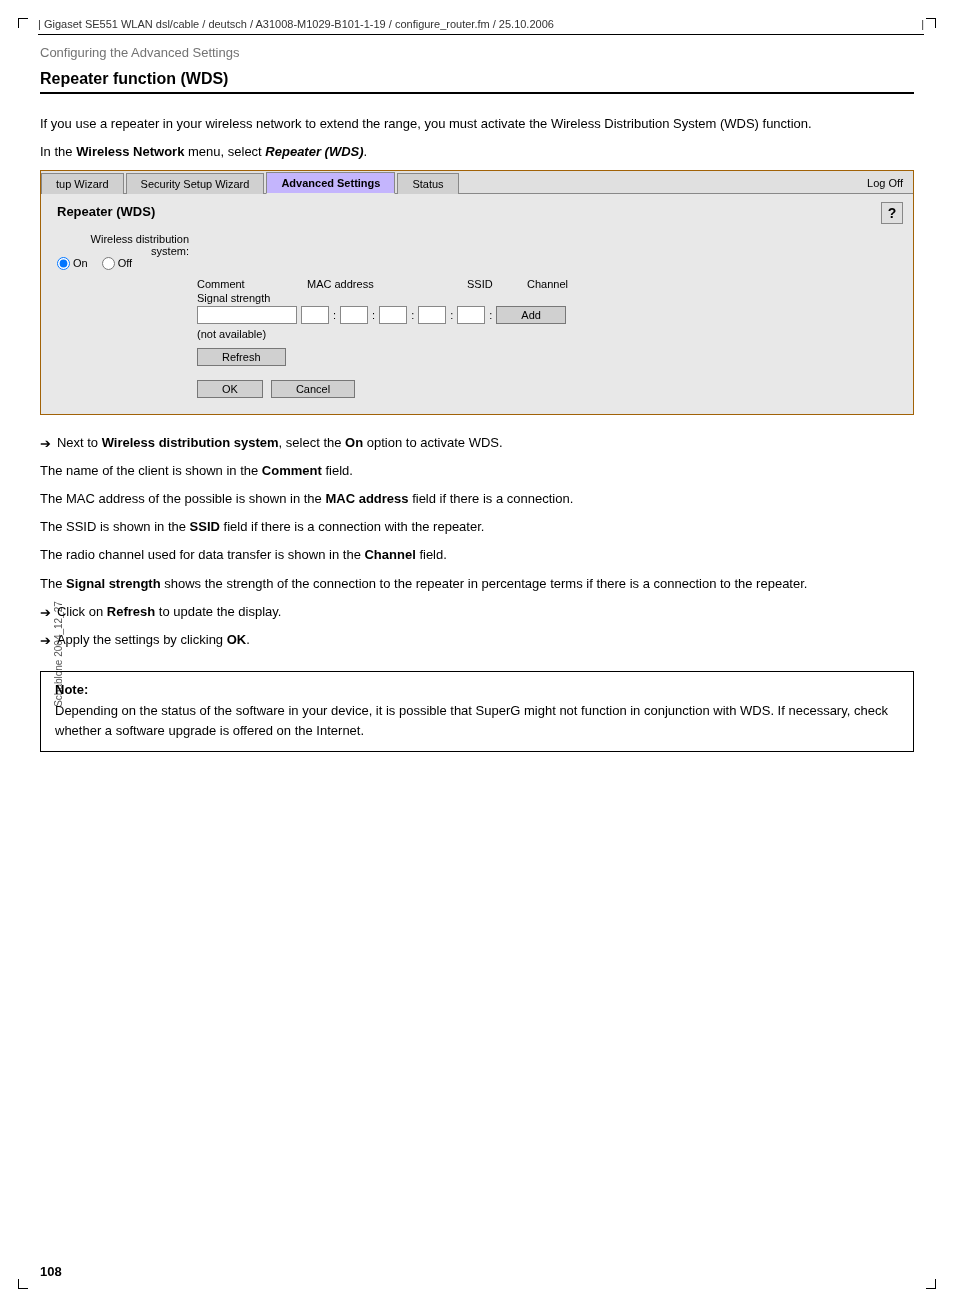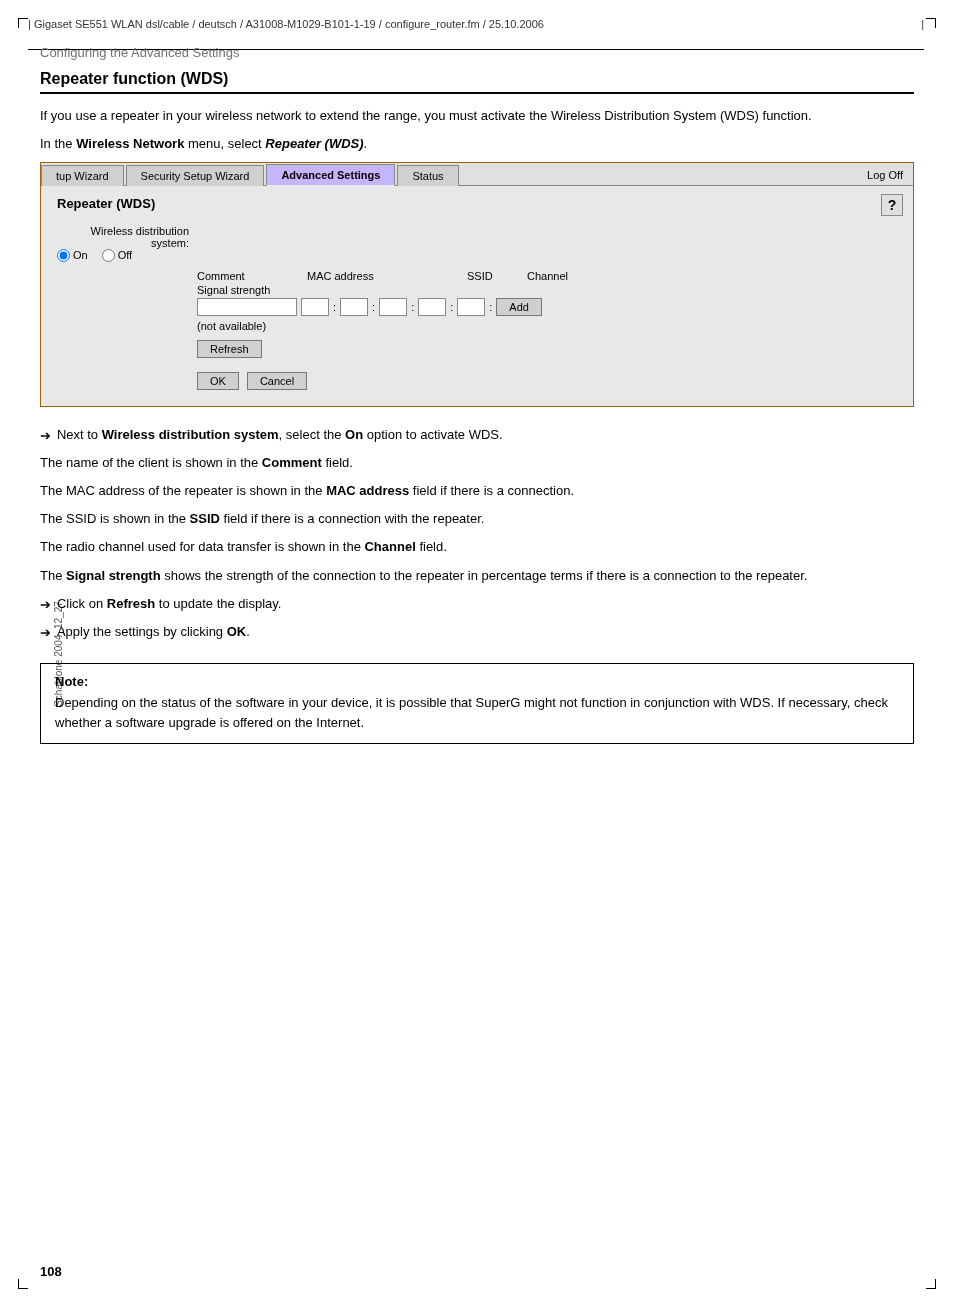--- a/index.html
+++ b/index.html
@@ -23,27 +23,27 @@
     }
     .corner-tl { top: 18px; left: 18px; border-width: 1px 0 0 1px; }
     .corner-tr { top: 18px; right: 18px; border-width: 1px 1px 0 0; }
     .corner-bl { bottom: 18px; left: 18px; border-width: 0 0 1px 1px; }
     .corner-br { bottom: 18px; right: 18px; border-width: 0 1px 1px 0; }
 
     
     .header-bar {
       position: absolute;
       top: 18px;
-      left: 28px;
+      left: 38px;
       right: 30px;
       display: flex;
       align-items: center;
       justify-content: space-between;
       border-bottom: 1px solid #000;
-      padding-bottom: 19px;
+      padding-bottom: 4px;
     }
     .header-text {
       font-size: 11px;
       color: #333;
     }
     .header-pipe {
       font-size: 11px;
       color: #333;
     }
 
@@ -73,21 +73,21 @@
       color: #737373;
       margin-bottom: 10px;
     }
 
     
     .page-title {
       font-size: 16px;
       font-weight: bold;
       border-bottom: 2px solid #000;
       padding-bottom: 4px;
-      margin-bottom: 12px;
+      margin-bottom: 20px;
     }
 
     
     .intro-para {
       font-size: 13px;
       line-height: 1.5;
       margin-bottom: 10px;
     }
 
     .menu-instruction {
@@ -222,21 +222,21 @@
       padding: 1px 2px;
     }
 
     .input-comment { width: 100px; }
     .mac-part { width: 28px; }
     .mac-sep { font-size: 11px; }
 
     .add-btn, .refresh-btn, .ok-btn, .cancel-btn {
       border: 1px solid #777;
       background: #d0d0d0;
-      padding: 2px 12px;
+      padding: 2px 24px;
       font-size: 11px;
       cursor: pointer;
     }
 
     .not-available {
       margin-left: 140px;
       font-size: 11px;
       margin-bottom: 8px;
       font-style: normal;
     }
@@ -422,21 +422,21 @@
       <span>
         <span>Next to </span><b>Wireless distribution system</b><span>, select the </span><b>On</b><span> option to activate WDS.</span>
       </span>
     </div>
 
     <div class="body-para">
       <span>The name of the client is shown in the </span><b>Comment</b><span> field.</span>
     </div>
 
     <div class="body-para">
-      <span>The MAC address of the repeater is shown in the </span><b>MAC address</b><span> field if there is a connection.</span>
+      <span>The MAC address of the possible is shown in the </span><b>MAC address</b><span> field if there is a connection.</span>
     </div>
 
     <div class="body-para">
       <span>The SSID is shown in the </span><b>SSID</b><span> field if there is a connection with the repeater.</span>
     </div>
 
     <div class="body-para">
       <span>The radio channel used for data transfer is shown in the </span><b>Channel</b><span> field.</span>
     </div>
 

